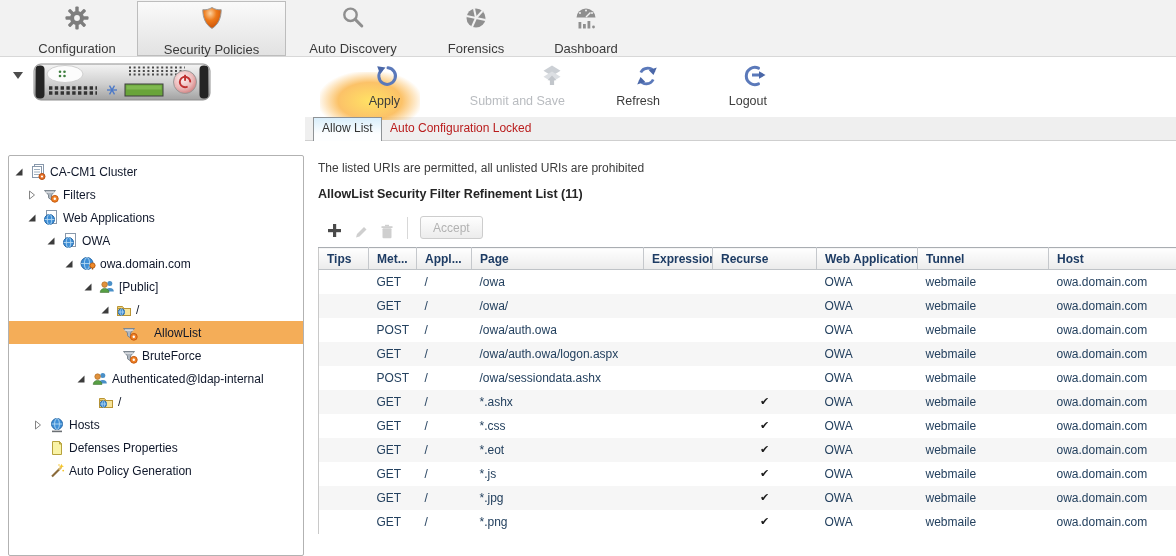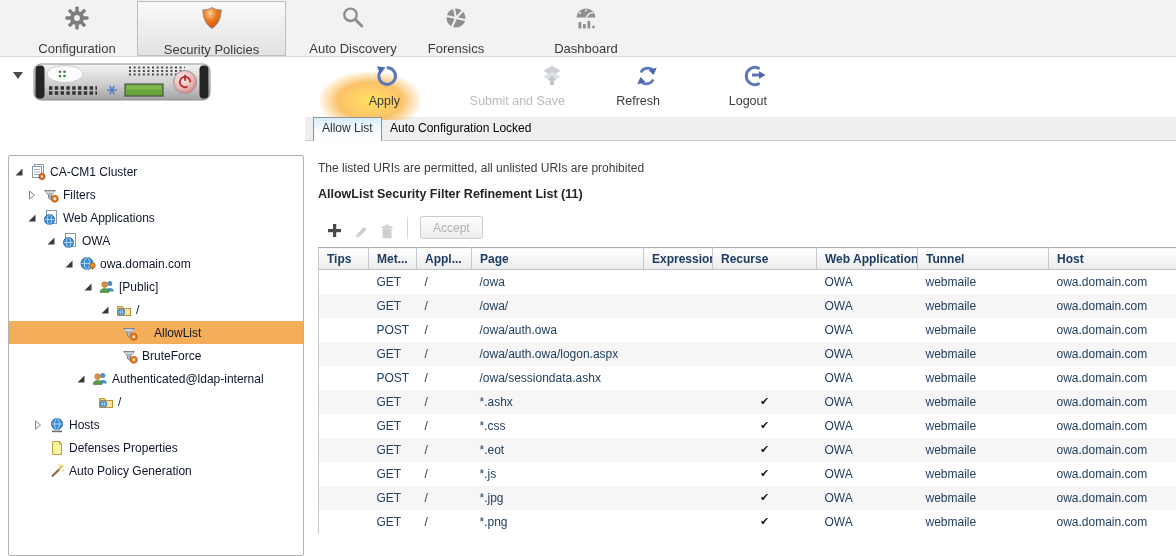--- a/index.html
+++ b/index.html
@@ -25,21 +25,21 @@
   .action .albl { font-size:12.5px; color:#3c3c3c; margin-top:2px; white-space:nowrap; }
   .action.disabled .albl { color:#b9bcc0; }
 
   
   .tabstrip { position:absolute; left:305px; top:117px; width:871px; height:24px;
               background:#efefef; border-bottom:1px solid #cfcfcf; }
   .tab-active { position:absolute; left:8px; top:0; height:24px; line-height:21px; padding:0 8px;
                 font-size:12px; color:#333; background:linear-gradient(#d9eefb,#fdfeff 70%);
                 border:1px solid #8f9396; border-bottom:none; z-index:2; }
   .tab-plain { position:absolute; left:72px; top:0; height:23px; line-height:23px;
-               padding:0 12px; font-size:12px; color:#000000; border-left:1px solid #c6c6c6; }
+               padding:0 12px; font-size:12px; color:#b91c1c; border-left:1px solid #c6c6c6; }
 
   
   .caret { position:absolute; left:12px; top:66px; }
   .device-img { position:absolute; left:33px; top:61px; }
   .devinfo { position:absolute; left:10px; top:108px; font-size:11.5px; color:#2e2e2e; }
   .devinfo .row { height:15.5px; line-height:15.5px; }
   .devinfo .lbl { display:inline-block; width:88px; color:#4a4a4a; }
 
   
   .treepanel { position:absolute; left:8px; top:155px; width:296px; height:401px;
@@ -119,21 +119,21 @@
     <div class="navitem" style="left:286px;width:134px;">
       <span class="nicon">
         <svg width="26" height="26" viewBox="0 0 26 26">
           <circle cx="10.5" cy="9.8" r="6.2" fill="none" stroke="#8f8f8f" stroke-width="2.4"></circle>
           <line x1="15.2" y1="14.4" x2="21.8" y2="21" stroke="#8f8f8f" stroke-width="3" stroke-linecap="round"></line>
         </svg>
       </span>
       <span class="nlabel">Auto Discovery</span>
     </div>
 
-    <div class="navitem" style="left:408px;width:96px;">
+    <div class="navitem" style="left:428px;width:96px;">
       <span class="nicon">
         <svg width="26" height="26" viewBox="0 0 26 26">
           <circle cx="13" cy="13" r="9.5" fill="#8f8f8f"></circle>
           <g stroke="#f2f2f2" stroke-width="2">
             <line x1="13" y1="13" x2="19.5" y2="6"></line>
             <line x1="13" y1="13" x2="22.5" y2="15"></line>
             <line x1="13" y1="13" x2="9" y2="22"></line>
             <line x1="13" y1="13" x2="3.5" y2="11"></line>
             <line x1="13" y1="13" x2="11" y2="3.5"></line>
           </g>

